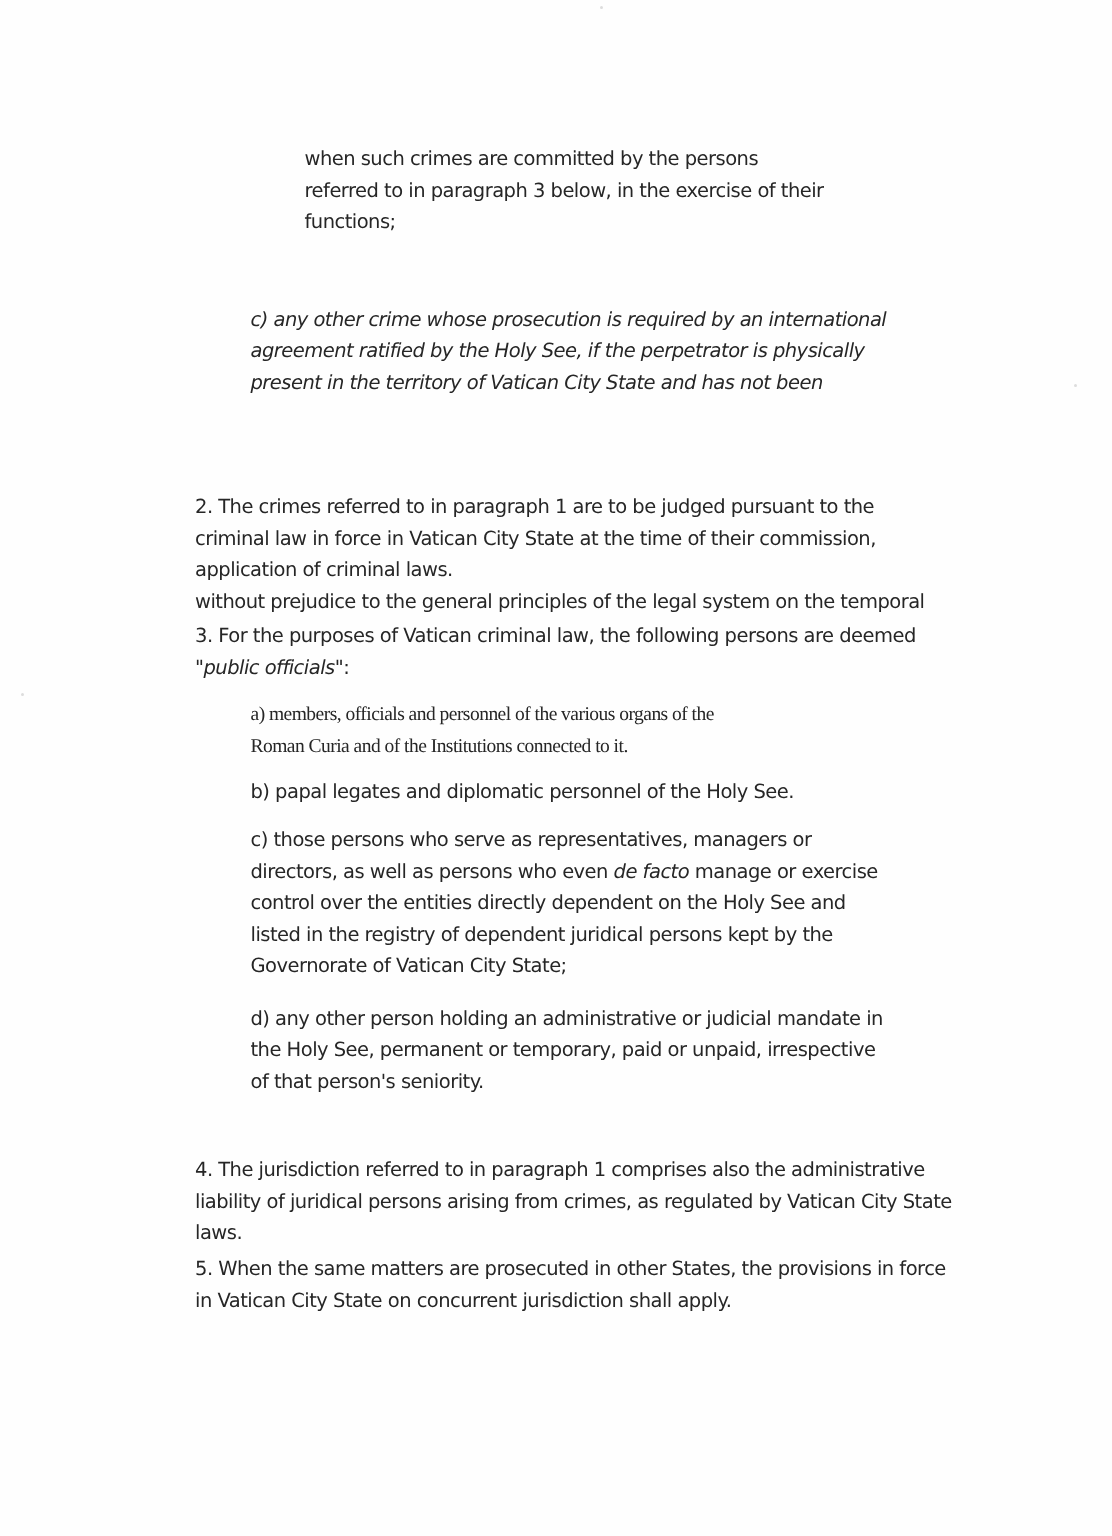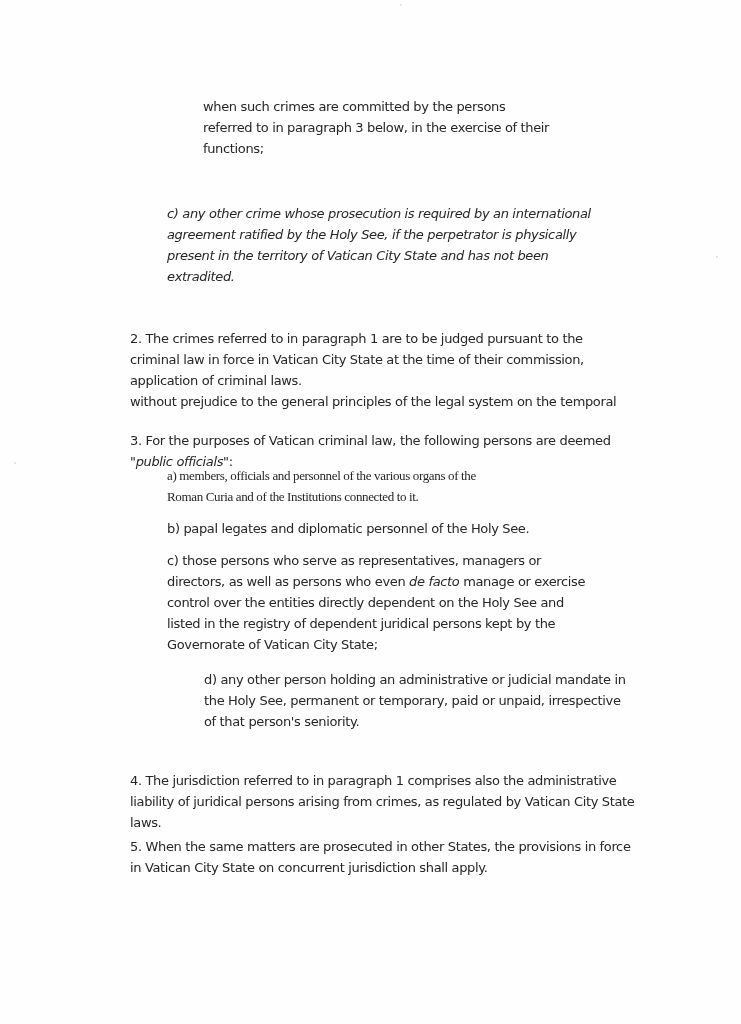--- a/index.html
+++ b/index.html
@@ -22,31 +22,30 @@
   <div class="line-block" style="left:203px; top:96px;">
     <div>when such crimes are committed by the persons</div>
     <div>referred to in paragraph 3 below, in the exercise of their</div>
     <div>functions;</div>
   </div>
 
   <div class="line-block" style="left:167px; top:203px;font-style:italic;">
     <div>c) any other crime whose prosecution is required by an international</div>
     <div>agreement ratified by the Holy See, if the perpetrator is physically</div>
     <div>present in the territory of Vatican City State and has not been</div>
-    <div>extradited.</div>
   </div>
 
   <div class="line-block" style="left:130px; top:328px;">
     <div>2. The crimes referred to in paragraph 1 are to be judged pursuant to the</div>
     <div>criminal law in force in Vatican City State at the time of their commission,</div>
     <div>application of criminal laws.</div>
     <div>without prejudice to the general principles of the legal system on the temporal</div>
   </div>
 
-  <div class="line-block" style="left:130px; top:414px;margin-top:16px;">
+  <div class="line-block" style="left:130px; top:414px;">
     <div>3. For the purposes of Vatican criminal law, the following persons are deemed</div>
     <div><i>"public officials"</i><span>:</span></div>
   </div>
 
   <div class="line-block" style="left:167px; top:465px;font-family:Liberation Serif, serif;">
     <div>a) members, officials and personnel of the various organs of the</div>
     <div>Roman Curia and of the Institutions connected to it.</div>
   </div>
 
   <div class="line-block" style="left:167px; top:518px;">
@@ -54,21 +53,21 @@
   </div>
 
   <div class="line-block" style="left:167px; top:550px;">
     <div>c) those persons who serve as representatives, managers or</div>
     <div><span>directors, as well as persons who even </span><i>de facto</i><span> manage or exercise</span></div>
     <div>control over the entities directly dependent on the Holy See and</div>
     <div>listed in the registry of dependent juridical persons kept by the</div>
     <div>Governorate of Vatican City State;</div>
   </div>
 
-  <div class="line-block" style="left:167px; top:669px;margin-left:37px;">
+  <div class="line-block" style="left:167px; top:669px;">
     <div>d) any other person holding an administrative or judicial mandate in</div>
     <div>the Holy See, permanent or temporary, paid or unpaid, irrespective</div>
     <div>of that person's seniority.</div>
   </div>
 
   <div class="line-block" style="left:130px; top:770px;">
     <div>4. The jurisdiction referred to in paragraph 1 comprises also the administrative</div>
     <div>liability of juridical persons arising from crimes, as regulated by Vatican City State</div>
     <div>laws.</div>
   </div>

